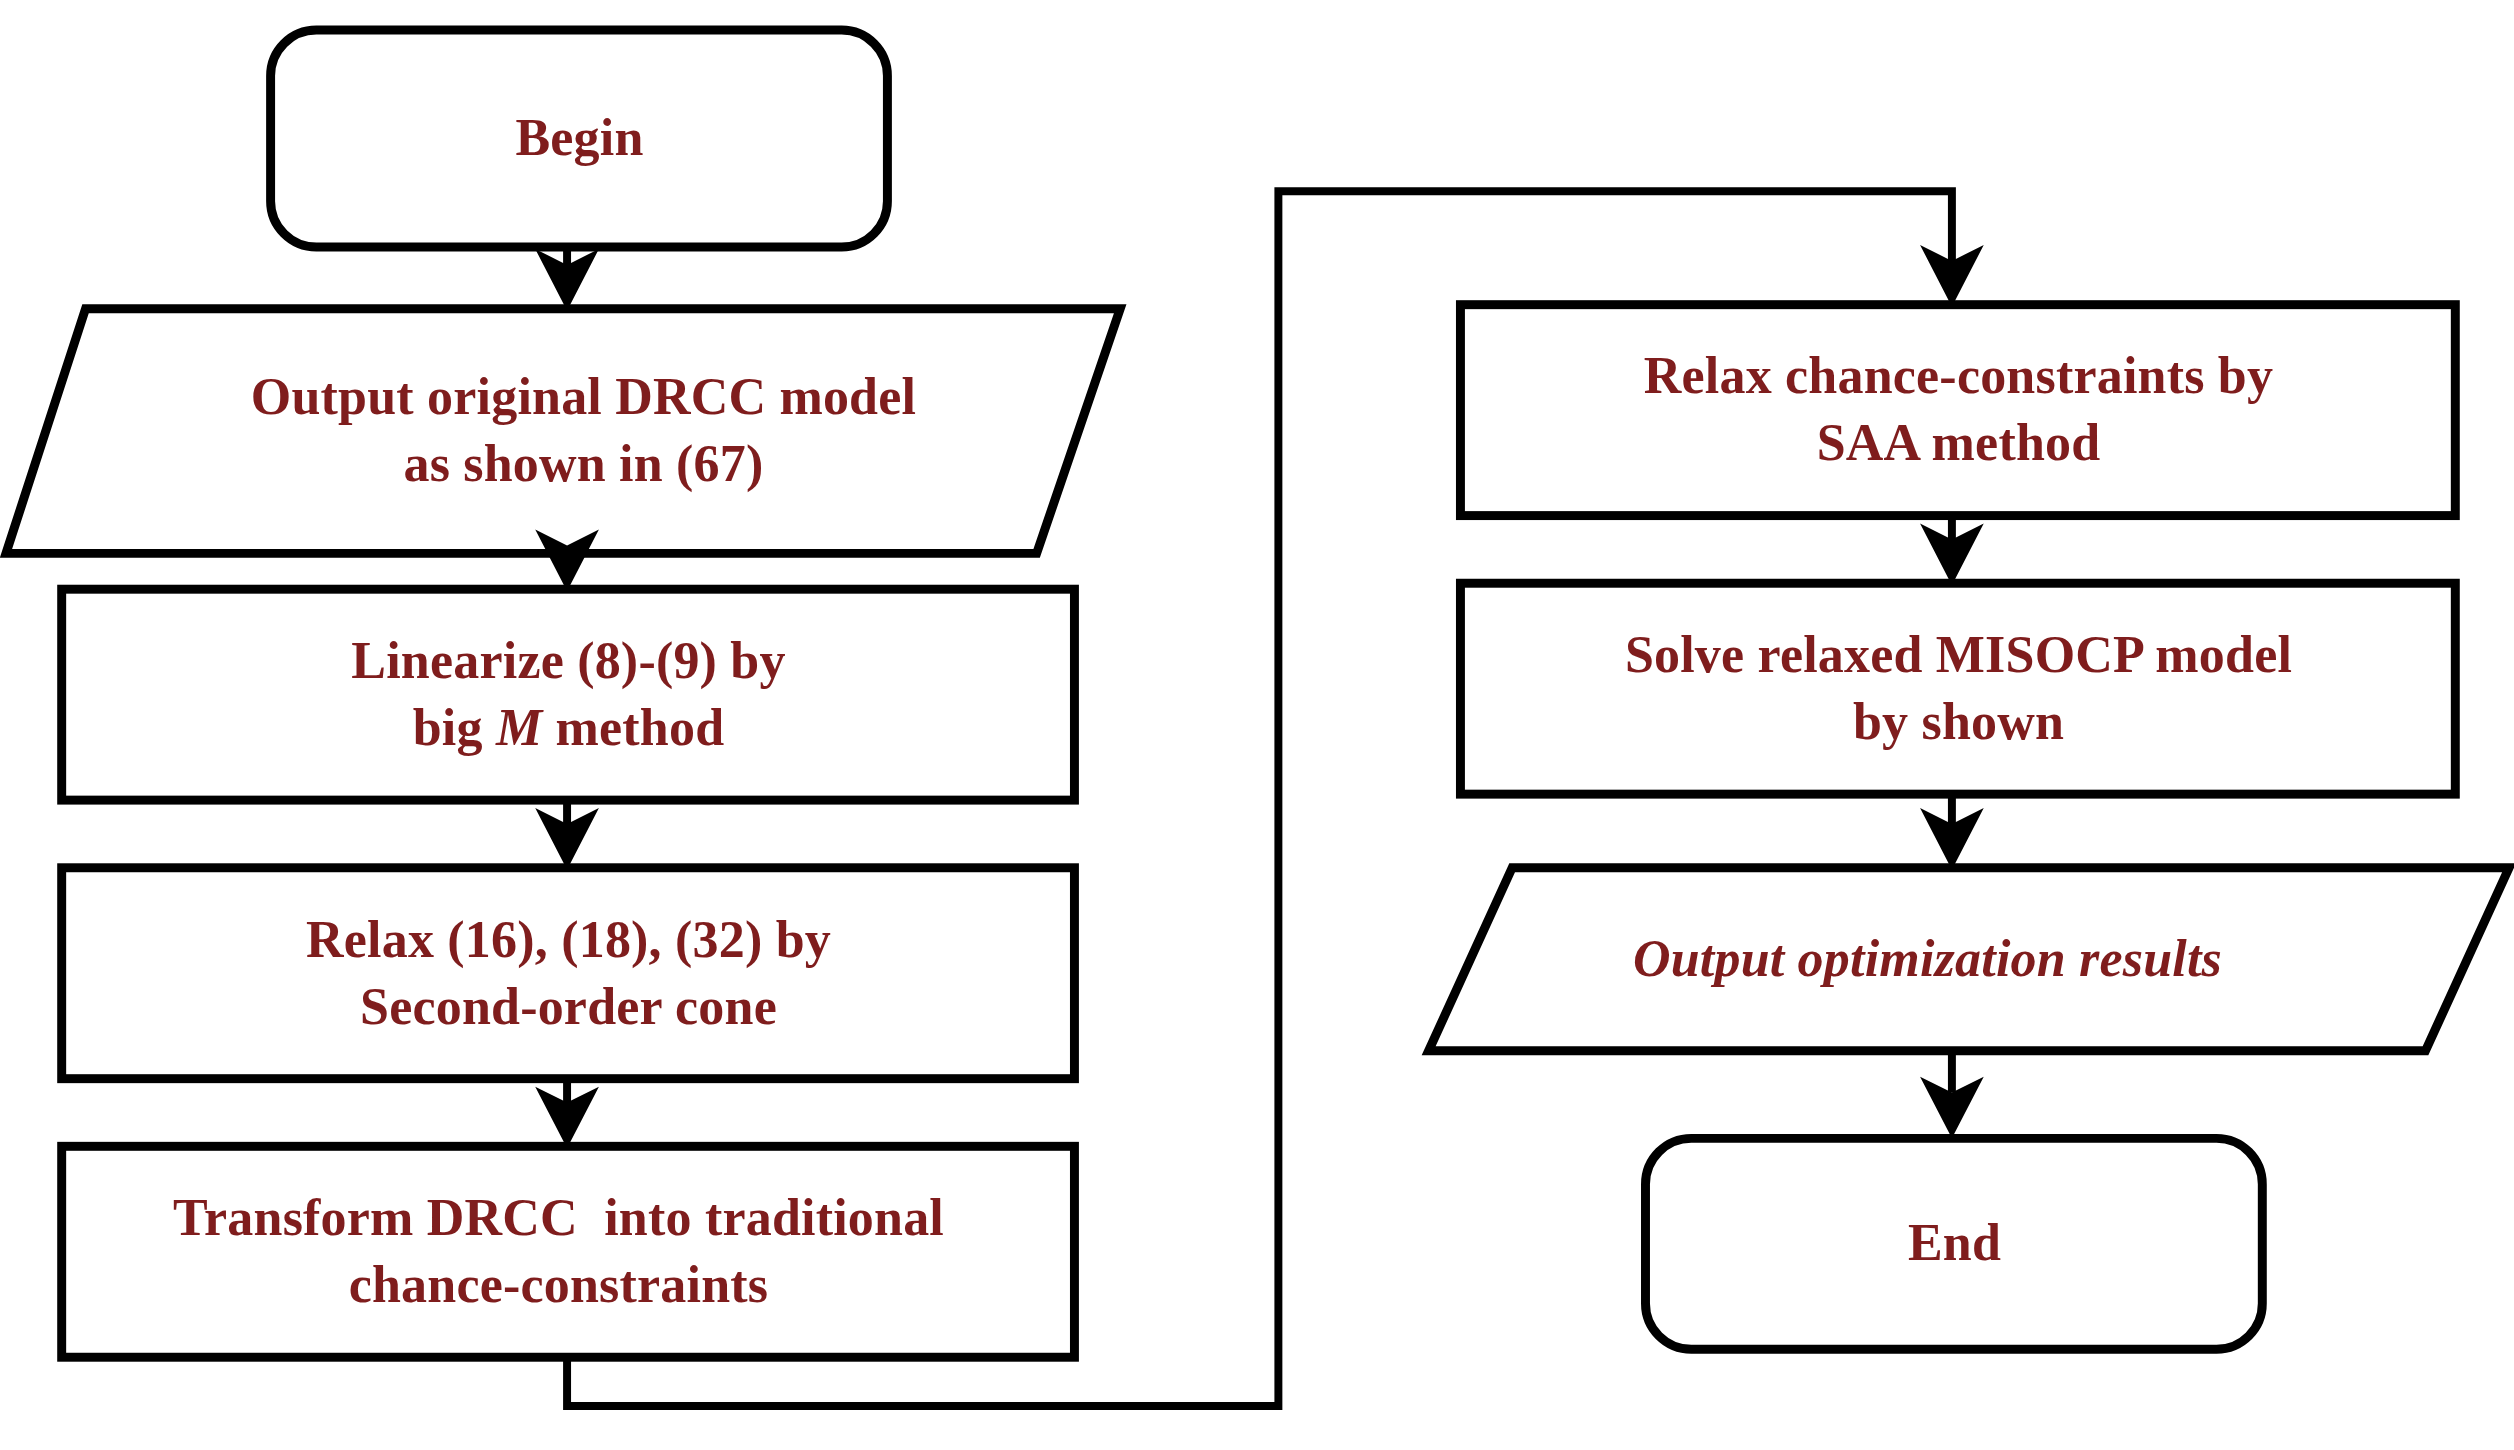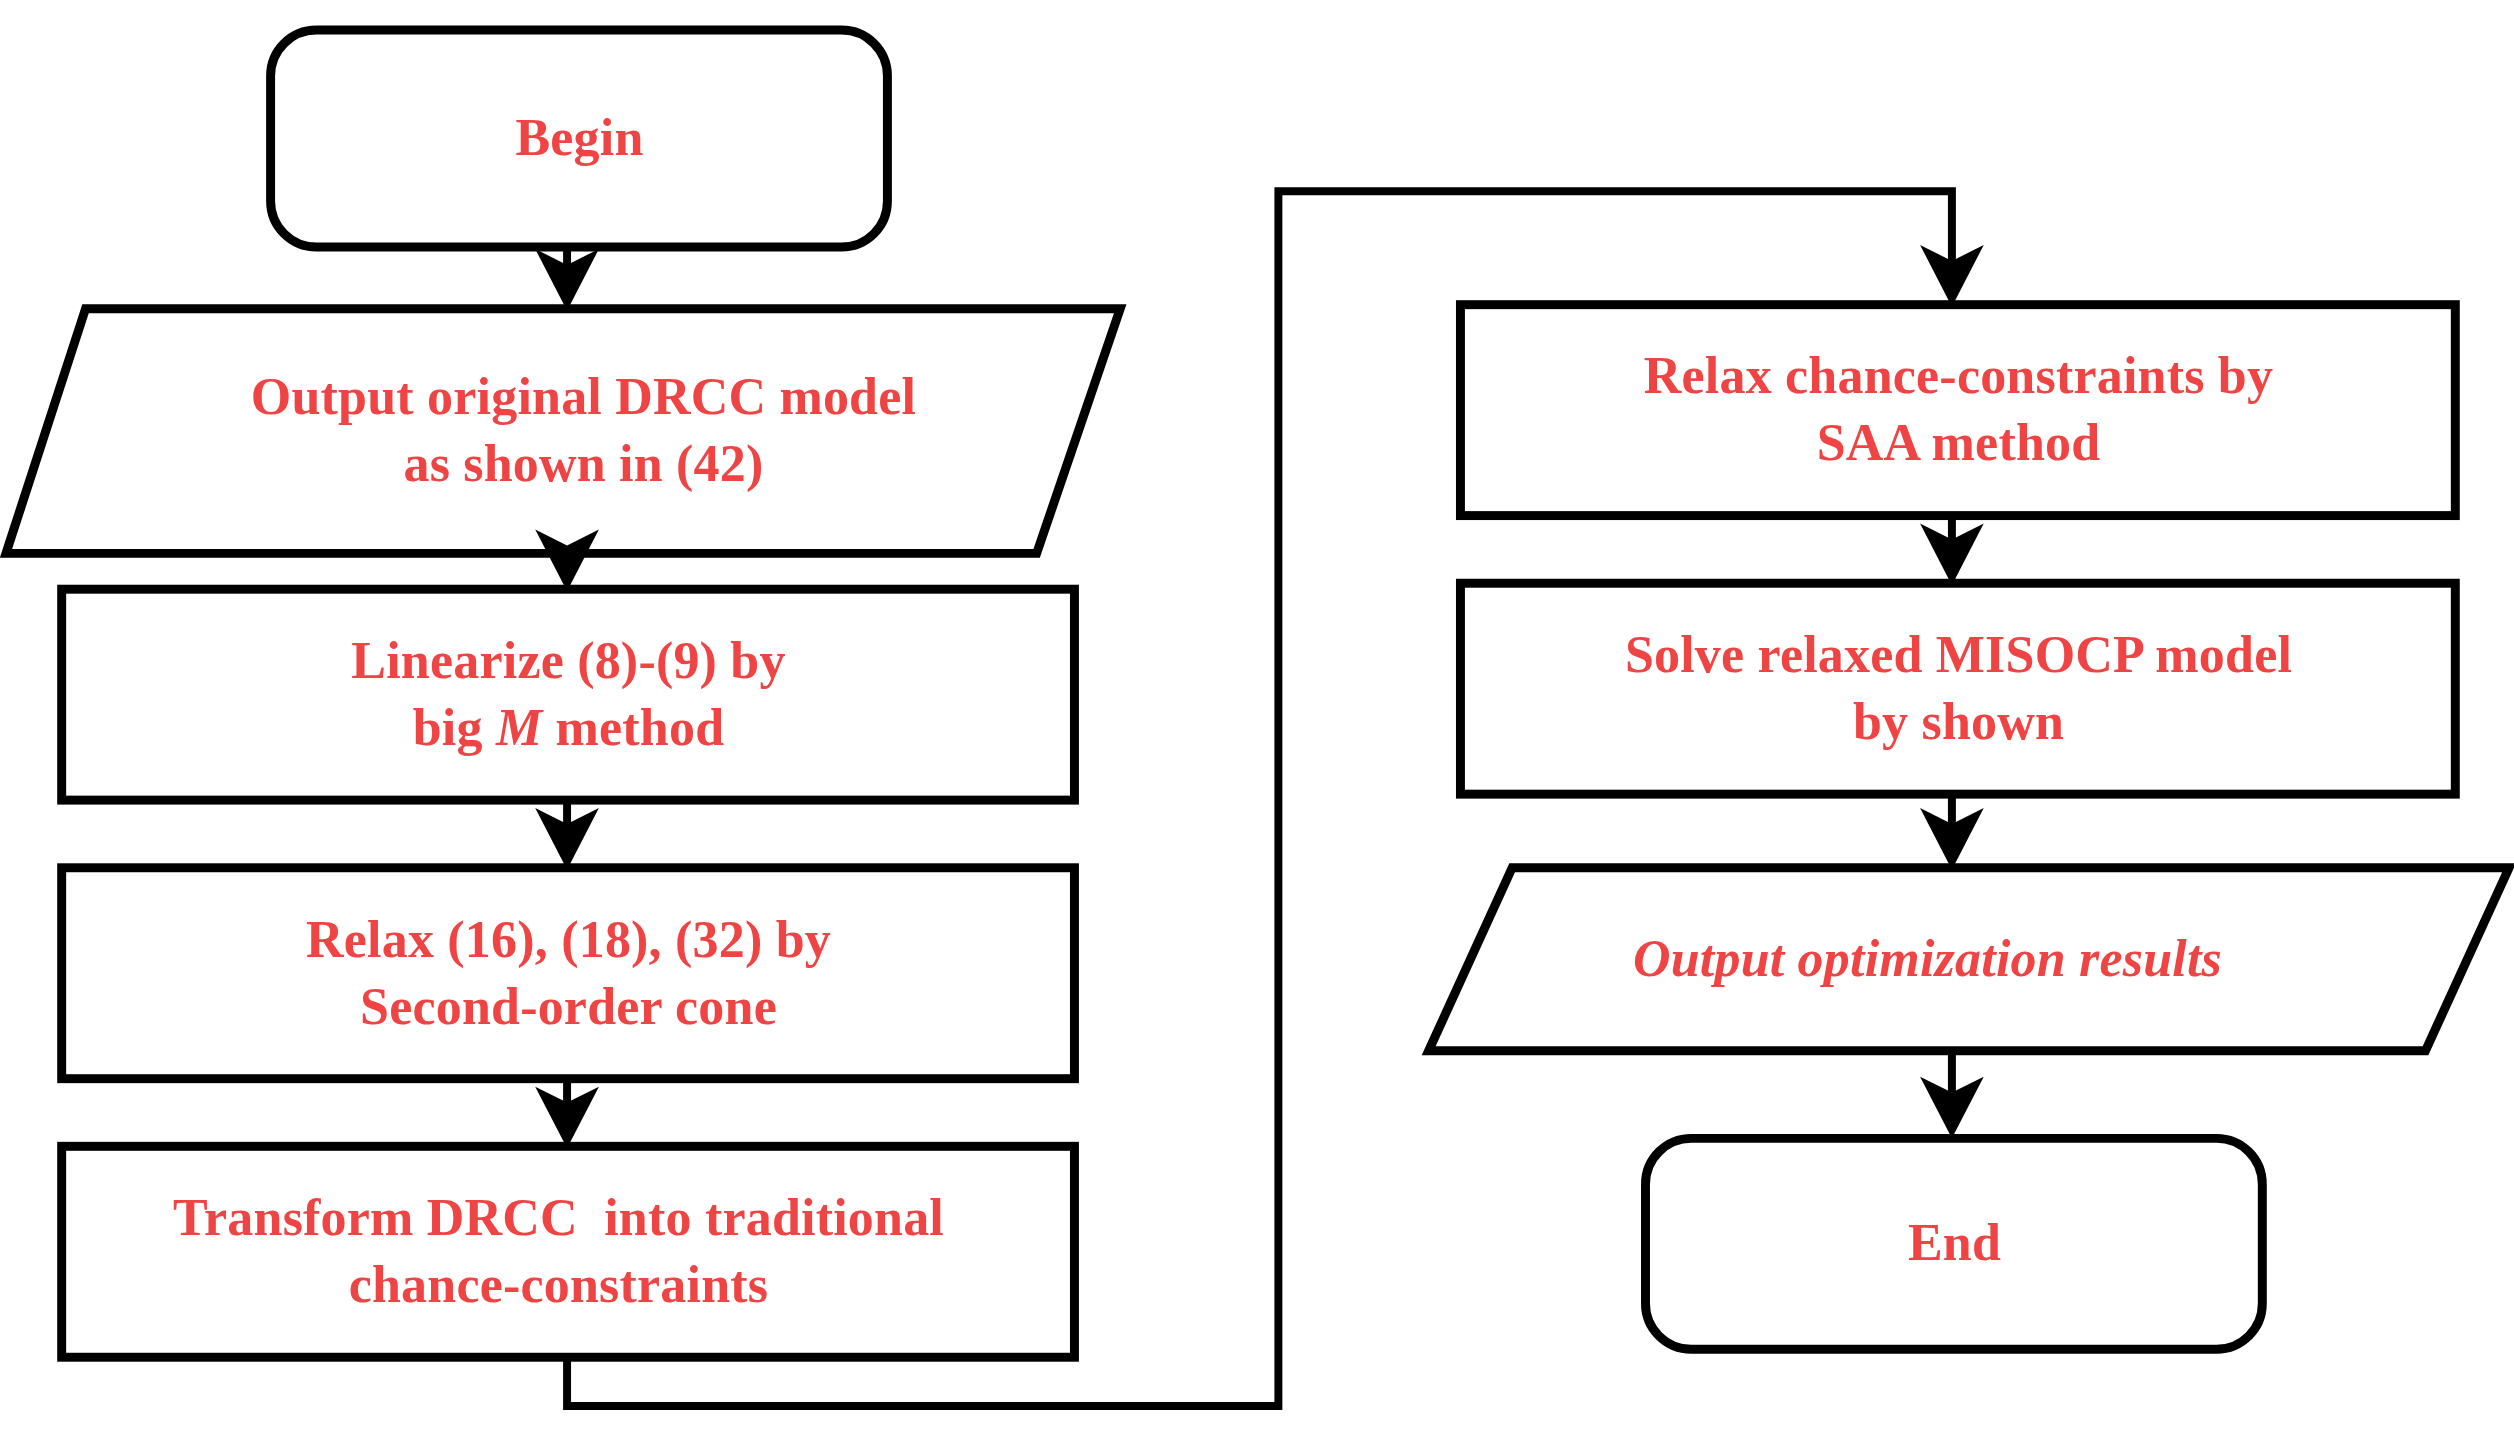--- a/index.html
+++ b/index.html
@@ -45,21 +45,21 @@
     stroke: none;
   }
   .node-label {
     position: absolute;
     display: flex;
     flex-direction: column;
     align-items: center;
     justify-content: center;
     text-align: center;
     font-weight: bold;
-    color: #ef4444;
+    color: #7f1d1d;
     font-size: 52px;
     line-height: 1.28;
     letter-spacing: 0.2px;
     white-space: pre;
     pointer-events: none;
   }
   .node-label .line2 { display: block; }
   .italic-var { font-style: italic; }
 </style>
 </head>
@@ -128,21 +128,21 @@
     </g>
 
   </svg>
 
   <div class="node-label" style="left:271px; top:30px; width:617px; height:217px;">
     <span>Begin</span>
   </div>
 
   <div class="node-label" style="left:86px; top:308px; width:995px; height:245px;">
     <span>Output original DRCC model</span>
-    <span class="line2">as shown in (42)</span>
+    <span class="line2">as shown in (67)</span>
   </div>
 
   <div class="node-label" style="left:62px; top:589px; width:1013px; height:211px;">
     <span>Linearize (8)-(9) by</span>
     <span class="line2"><span>big </span><span class="italic-var">M</span><span> method</span></span>
   </div>
 
   <div class="node-label" style="left:62px; top:868px; width:1013px; height:211px;">
     <span>Relax (16), (18), (32) by</span>
     <span class="line2">Second-order cone</span>

